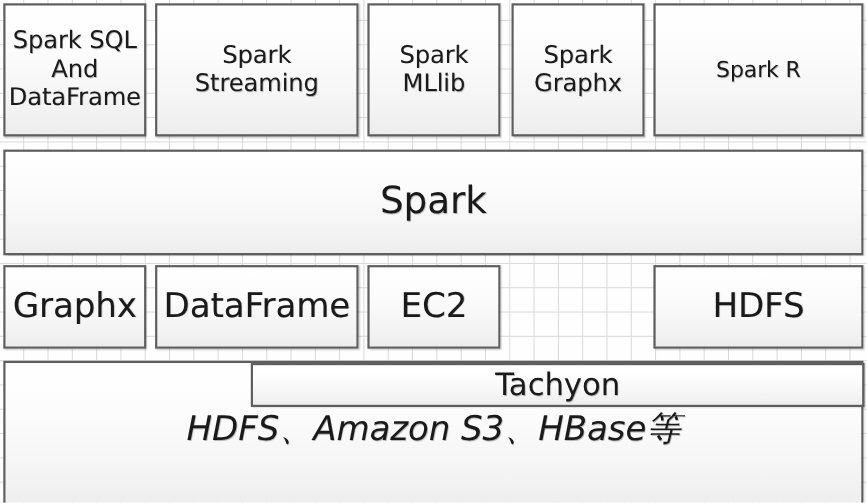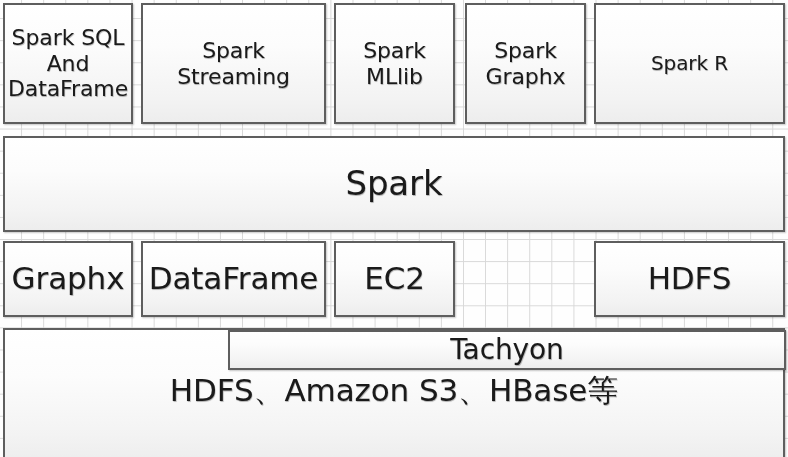--- a/index.html
+++ b/index.html
@@ -52,20 +52,21 @@
   .t-tach { font-size: 28px; }
   .t-store{ font-size: 31px; }
 
   
   #storage-box {
     align-items: flex-start;
     justify-content: center;
   }
   #storage-label {
     margin-top: 43px;
+    font-style: italic;
   }
   #tachyon-box {
     align-items: center;
     justify-content: center;
   }
 </style>
 </head>
 <body>
 
 <div id="canvas">

